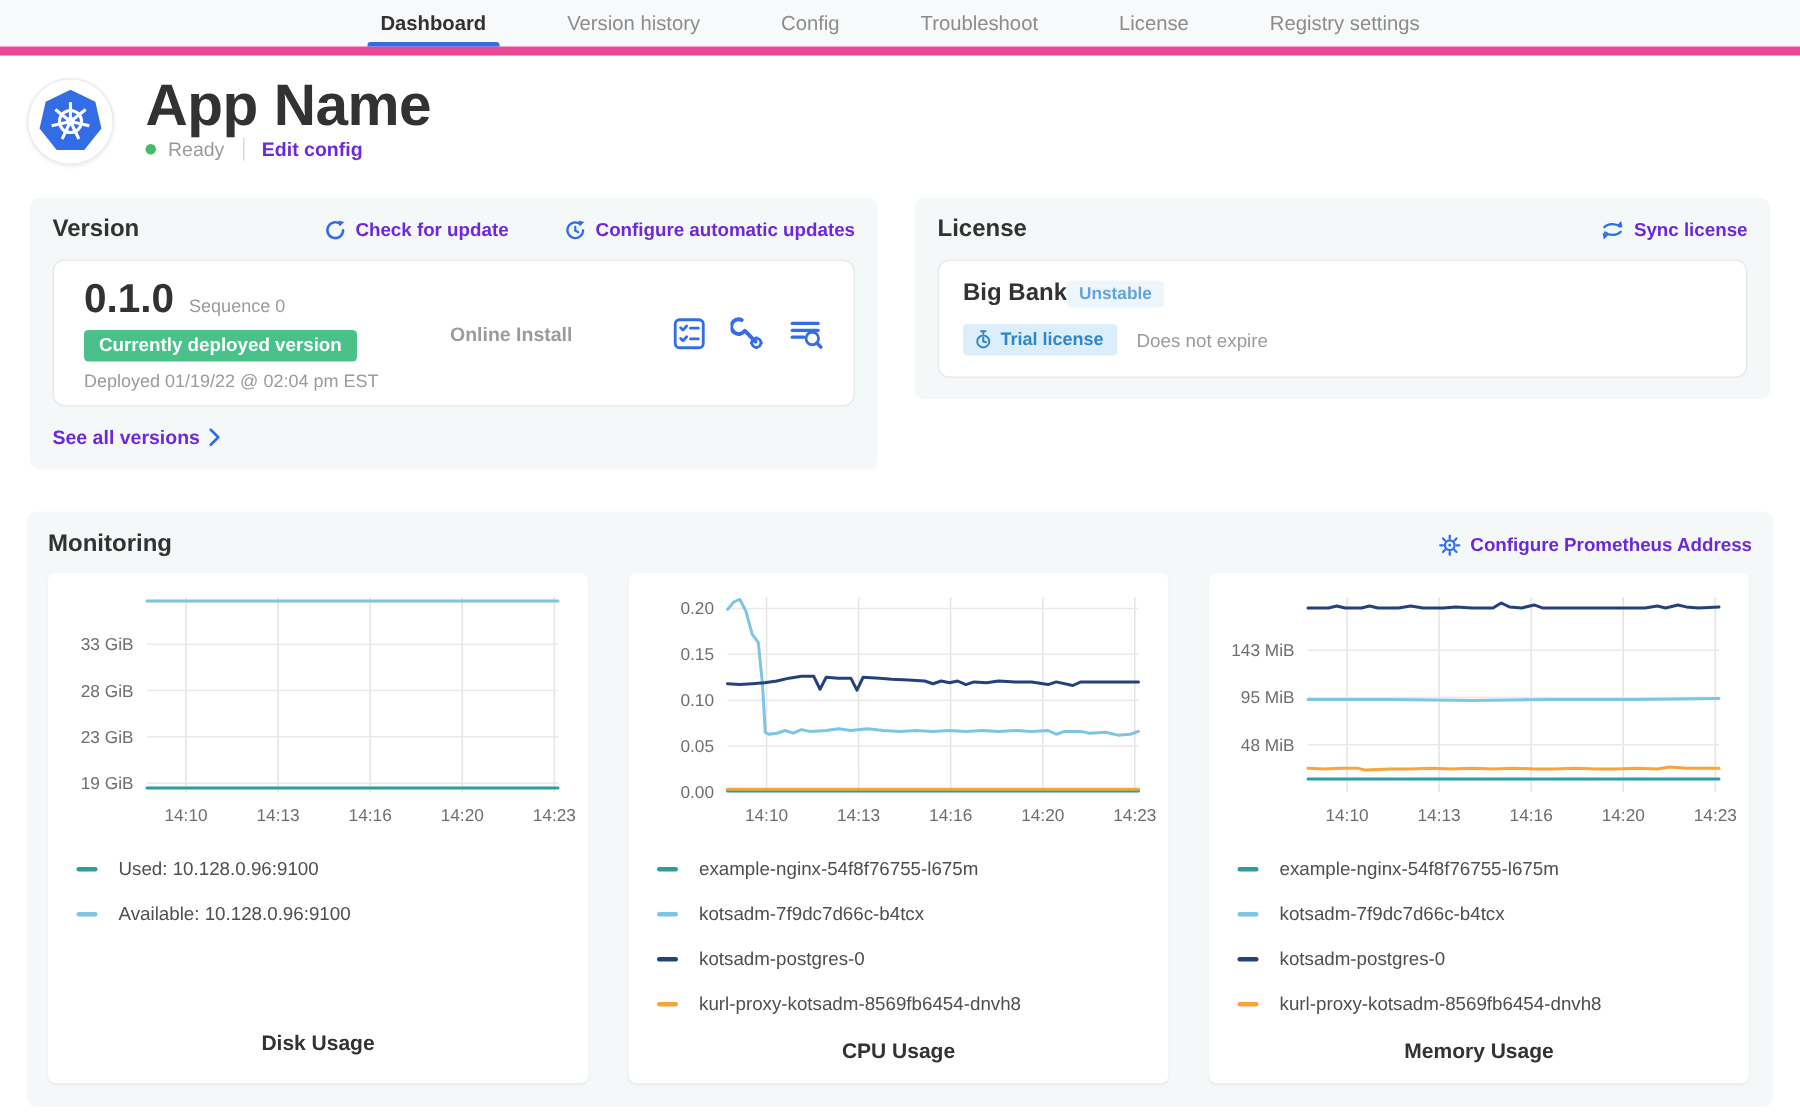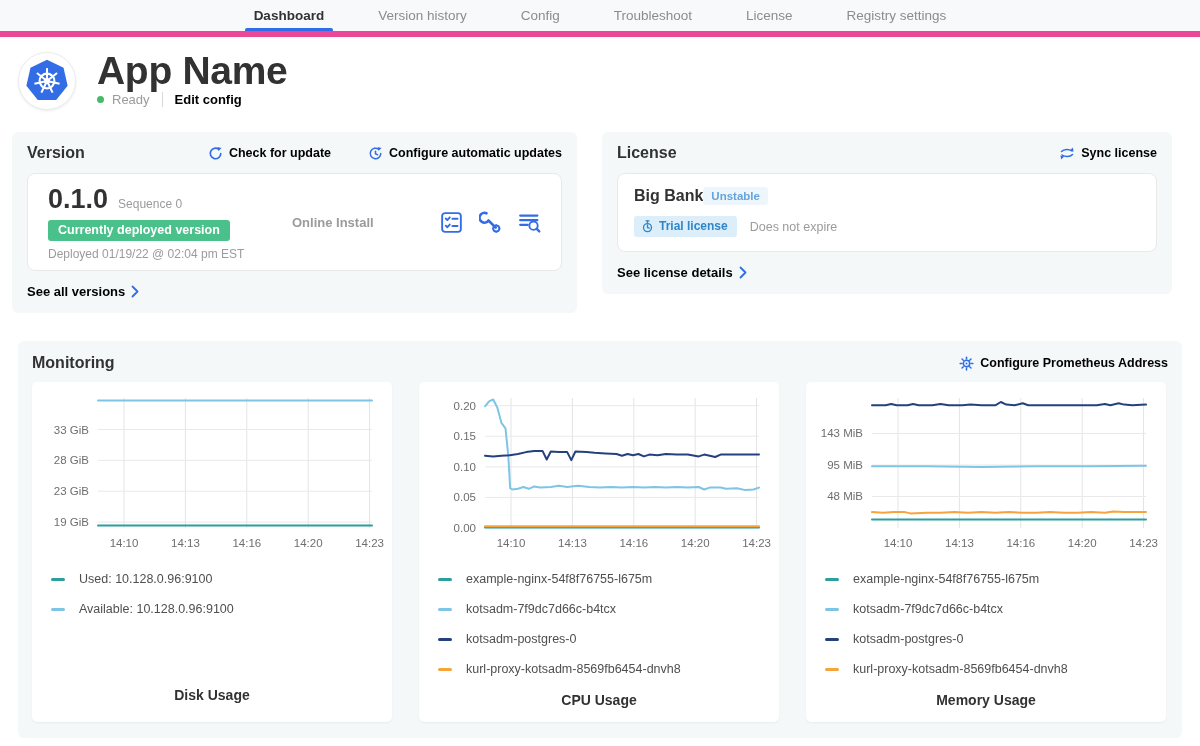--- a/index.html
+++ b/index.html
@@ -12,25 +12,25 @@
   .tab.active::after { content:""; position:absolute; left:18px; right:18px; bottom:0; height:3px; background:#326de6; border-radius:2px 2px 0 0; }
 
   
   .app-header { display:flex; align-items:center; gap:21px; padding:15px 20px 6px 18px; }
   .app-icon-wrap { width:58px; height:58px; border-radius:50%; background:#fff; border:1px solid #ececec; box-shadow:0 1px 3px rgba(0,0,0,.08); display:flex; align-items:center; justify-content:center; }
   .app-title { font-size:39px; font-weight:700; letter-spacing:-.3px; line-height:32px; }
   .status-row { display:flex; align-items:center; gap:8px; margin-top:5px; font-size:13px; }
   .status-dot { width:7px; height:7px; border-radius:50%; background:#44bb66; }
   .status-text { color:#9b9b9b; }
   .vdiv { width:1px; height:15px; background:#d8d8d8; margin:0 4px; }
-  .blue-link { color:#000000; font-weight:700; font-size:12.5px; display:inline-flex; align-items:center; gap:6px; cursor:pointer; text-decoration:none; }
+  .blue-link { color:#6d28d9; font-weight:700; font-size:12.5px; display:inline-flex; align-items:center; gap:6px; cursor:pointer; text-decoration:none; }
   .edit-config { font-size:13px; }
 
   
-  .cards-row { display:flex; gap:25px; padding:0 12px; margin-top:16px; align-items:flex-start; }
+  .cards-row { display:flex; gap:25px; padding:0 20px; margin-top:16px; align-items:flex-start; }
   .panel { background:#f4f8f9; border-radius:6px; padding:12px 15px 14px; }
   .panel-version { width:565px; }
   .panel-license { width:570px; }
   .panel-head { display:flex; justify-content:space-between; align-items:center; margin-bottom:11px; }
   .panel-title { font-size:16px; font-weight:700; }
   .head-links { display:flex; gap:37px; }
   .white-card { background:#fff; border:1px solid #e9e9e9; border-radius:8px; }
 
   
   .version-card { display:flex; align-items:center; padding:13px 20px; height:98px; }
@@ -231,30 +231,20 @@
                   <line x1="7" y1="8.2" x2="9" y2="8.8"></line>
                 </g>
               </svg>
           </span>
           <span>Trial license</span>
         </span>
         <span class="expiry">Does not expire</span>
       </div>
     </div>
 
-    <div class="see-link">
-      <a class="blue-link">
-        <span>See license details</span>
-        <span style="display:flex;">
-          <svg width="8" height="13" viewBox="0 0 8 13">
-              <polyline points="1.5,1.5 6.5,6.5 1.5,11.5" fill="none" stroke="#326de6" stroke-width="1.8" stroke-linecap="round" stroke-linejoin="round"></polyline>
-            </svg>
-        </span>
-      </a>
-    </div>
   </section>
 </div>
 
 <section class="monitoring">
   <div class="panel-head" style="margin-bottom:4px;">
     <span class="panel-title">Monitoring</span>
     <a class="blue-link">
       <span style="display:flex;">
         <svg width="15" height="15" viewBox="0 0 16 16">
             <g stroke="#326de6" stroke-width="1.6" stroke-linecap="round">

